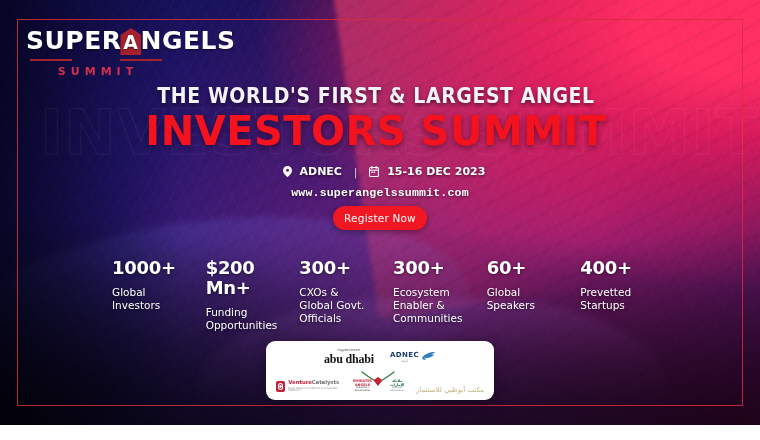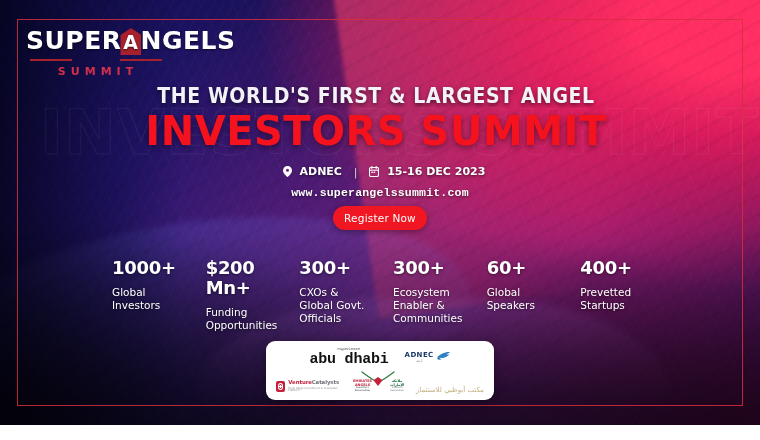--- a/index.html
+++ b/index.html
@@ -194,21 +194,21 @@
   }
   .sp-row{ display:flex; align-items:center; justify-content:center; gap:16px; }
   .sp-row.bottom{ gap:10px; justify-content:space-between; }
 
   .sp-abudhabi{ text-align:center; line-height:1; }
   .sp-abudhabi .exp{
     font-family:"DejaVu Serif", serif; font-size:3.6px; color:#2a2a2a;
     letter-spacing:.3px; display:block;
   }
   .sp-abudhabi .name{
-    font-family:Liberation Mono, monospace; font-weight:bold; font-size:15px;
+    font-family:Liberation Serif, serif; font-weight:bold; font-size:12px;
     color:#111111; letter-spacing:-.2px; display:block;
   }
   .sp-adnec{ display:flex; align-items:center; gap:2px; }
   .sp-adnec .txt{ text-align:center; line-height:1; }
   .sp-adnec .en{
     font-family:"DejaVu Sans", sans-serif; font-weight:bold; font-size:7px;
     color:#1b3a6b; letter-spacing:.4px; display:block;
   }
   .sp-adnec .ar{
     font-family:"DejaVu Sans", sans-serif; font-size:3px; color:#6b7d99;

